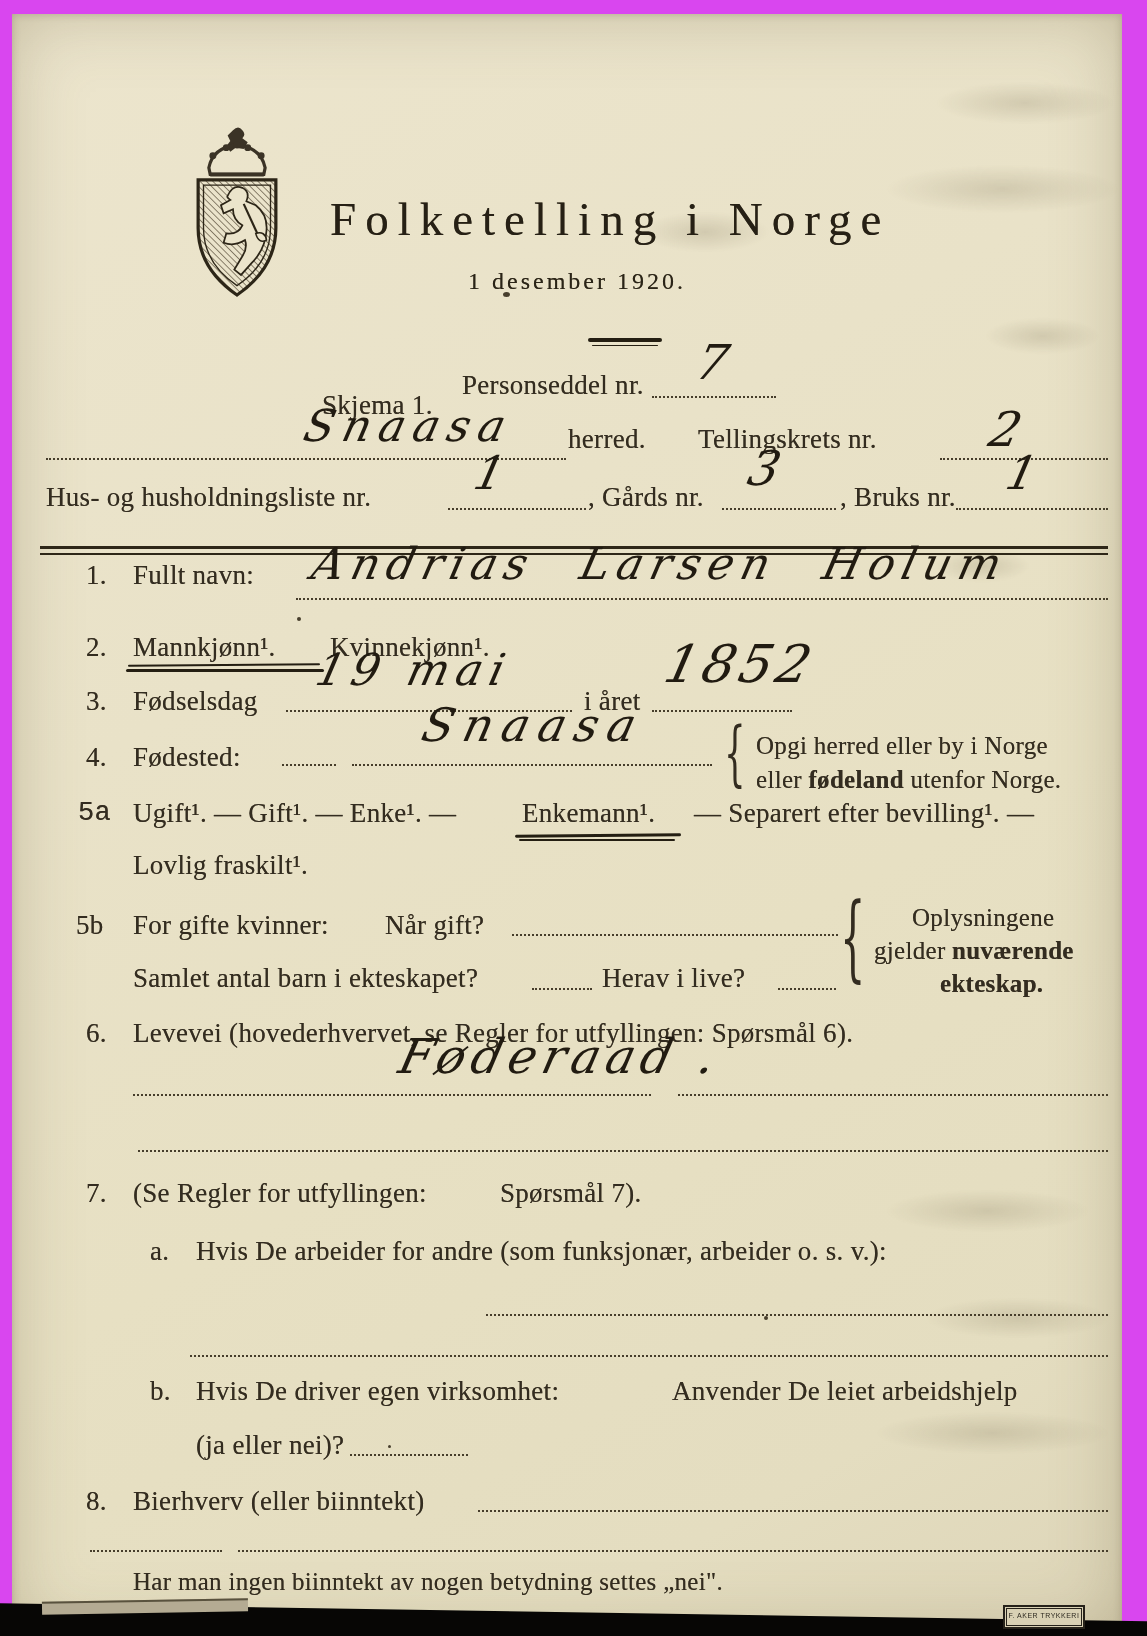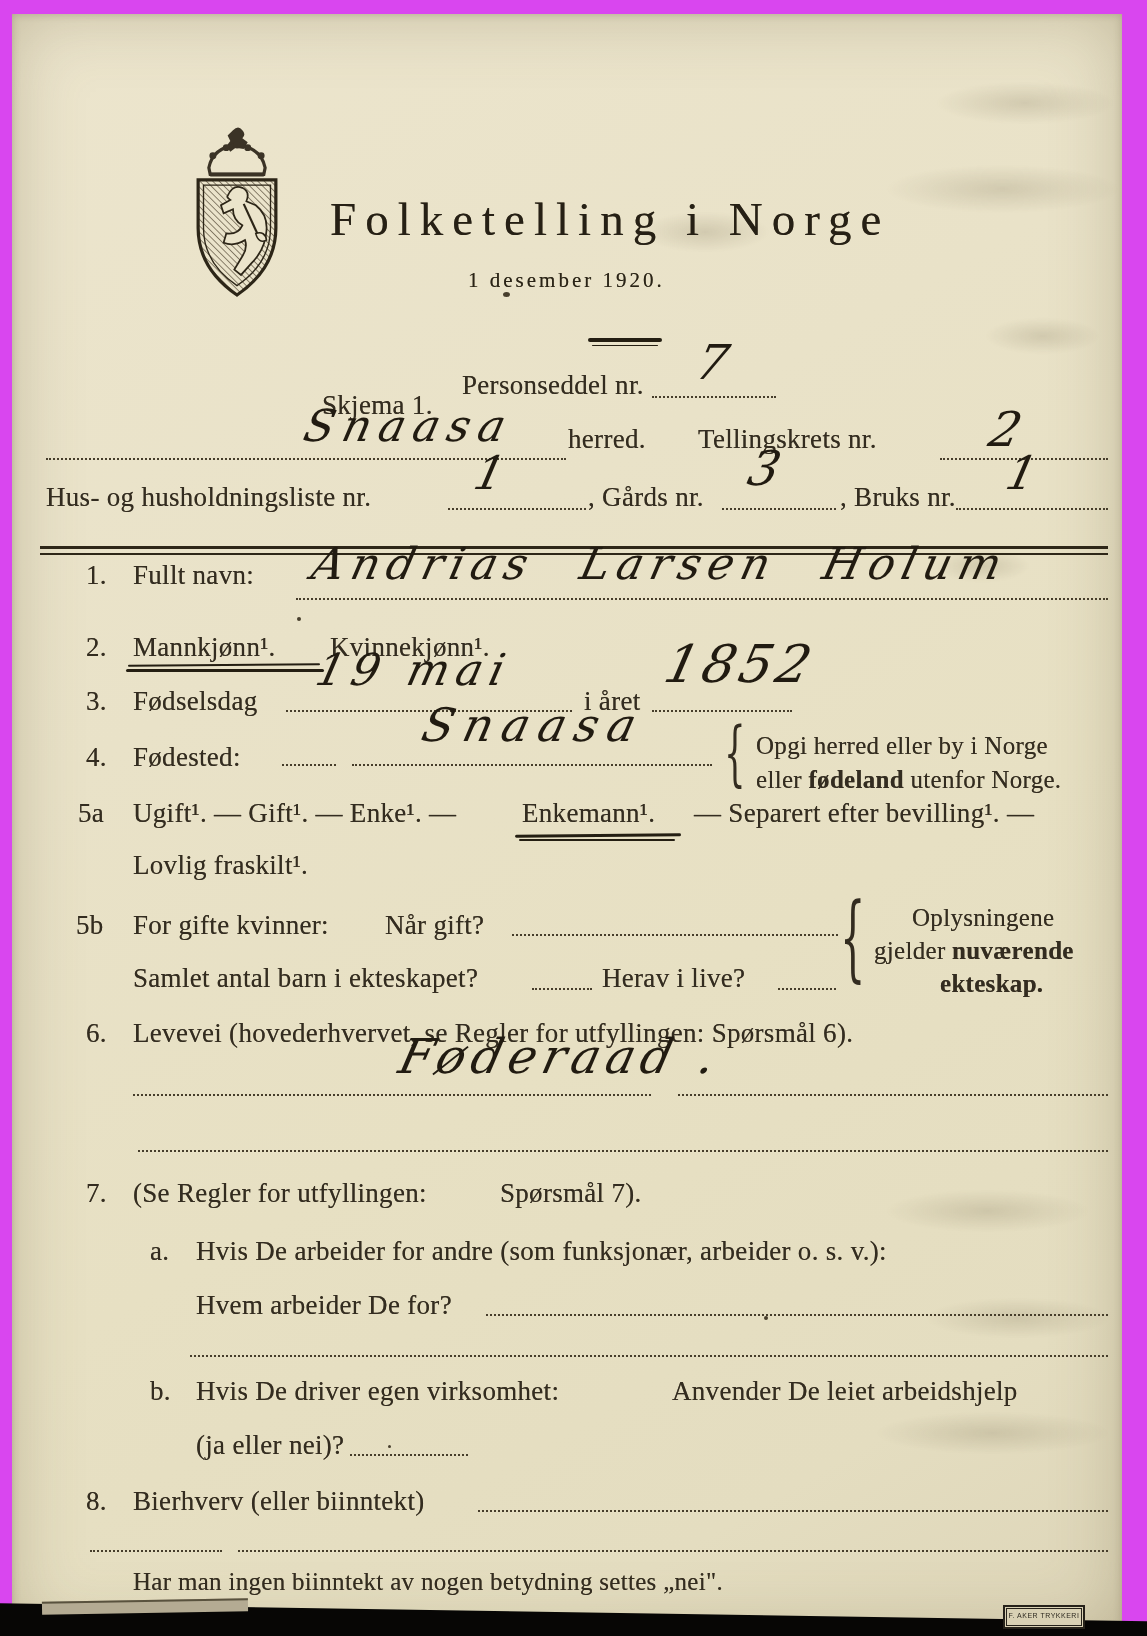--- a/index.html
+++ b/index.html
@@ -15,21 +15,21 @@
   .h{position:absolute;color:#211b11;font-family:"DejaVu Serif",serif;font-style:italic;white-space:nowrap;
      transform:skewX(-13deg);transform-origin:left bottom;line-height:1;}
   .dots{position:absolute;height:0;border-bottom:2px dotted #463d2b;}
   .rule2{position:absolute;border-top:3px solid #2e2718;border-bottom:2px solid #2e2718;height:4px;}
   .stroke{position:absolute;background:#241e12;border-radius:2px;}
   .brace{position:absolute;color:#332c20;font-family:"DejaVu Serif",serif;line-height:1;transform-origin:top left;}
   .smudge{position:absolute;background:radial-gradient(ellipse at center,rgba(115,104,75,.20),rgba(115,104,75,0) 70%);
           filter:blur(1px);}
   .speck{position:absolute;background:#473e2c;border-radius:50%;}
   #title{font-size:47px;letter-spacing:9px;color:#262015;font-weight:500;}
-  #subtitle{font-size:21px;letter-spacing:3px;color:#2a2417;}
+  #subtitle{font-size:24px;letter-spacing:3px;color:#2a2417;}
   #bottom-band{position:absolute;left:0;right:0;top:1597px;height:39px;background:#070605;
                clip-path:polygon(0 16%,100% 62%,100% 100%,0 100%);}
   #edge-sliver{position:absolute;left:42px;top:1600px;width:206px;height:11px;background:#b4ab93;
                border-top:2px solid #59523e;transform:rotate(-1deg);}
   #printer-box{position:absolute;left:1003px;top:1605px;width:78px;height:20px;background:#d9d1b4;
                border:2px solid #26221a;box-shadow:inset 0 0 0 1px #d9d1b4, inset 0 0 0 2px #26221a;
                color:#2e2a20;font-family:"Liberation Sans",sans-serif;font-size:7px;line-height:18px;
                text-align:center;letter-spacing:.5px;overflow:hidden;z-index:5;}
 </style>
 </head>
@@ -126,21 +126,21 @@
 
   <span class="p" style="left:86px;top:742px;">4.</span>
   <span class="p" style="left:133px;top:742px;">Fødested:</span>
   <span class="dots" style="left:282px;top:764px;width:54px;"></span>
   <span class="dots" style="left:352px;top:764px;width:360px;"></span>
   <span class="h" style="left:418px;top:702px;font-size:46px;letter-spacing:9px;">Snaasa</span>
   <span class="brace" style="left:724px;top:716px;font-size:34px;transform:scaleY(2.1);">{</span>
   <span class="p sm" style="left:756px;top:766px;"><span>eller </span><span class="b">fødeland</span><span> utenfor Norge.</span></span>
   <span class="p sm" style="left:756px;top:732px;">Opgi herred eller by i Norge</span>
 
-  <span class="p" style="left:78px;top:798px;">5a</span>
+  <span class="p" style="left:78px;top:798px;font-family:Liberation Mono, monospace;">5a</span>
   <span class="p" style="left:133px;top:798px;">Ugift¹. — Gift¹. — Enke¹. —</span>
   <span class="p" style="left:522px;top:798px;">Enkemann¹.</span>
   <div class="stroke" style="left:515px;top:834px;width:166px;height:3px;transform:rotate(-.6deg);"></div>
   <div class="stroke" style="left:519px;top:839px;width:156px;height:2px;"></div>
   <span class="p" style="left:694px;top:798px;">— Separert efter bevilling¹. —</span>
   <span class="p" style="left:133px;top:850px;">Lovlig fraskilt¹.</span>
 
   <span class="p" style="left:76px;top:910px;">5b</span>
   <span class="p" style="left:133px;top:910px;text-align:center;">For gifte kvinner:</span>
   <span class="p" style="left:385px;top:910px;">Når gift?</span>
@@ -159,21 +159,20 @@
   <span class="h" style="left:395px;top:1032px;font-size:48px;letter-spacing:6px;">Føderaad .</span>
   <span class="dots" style="left:133px;top:1094px;width:518px;"></span>
   <span class="dots" style="left:678px;top:1094px;width:430px;"></span>
   <span class="dots" style="left:138px;top:1150px;width:970px;"></span>
 
   <span class="p" style="left:86px;top:1178px;">7.</span>
   <span class="p" style="left:133px;top:1178px;">(Se Regler for utfyllingen:</span>
   <span class="p" style="left:500px;top:1178px;">Spørsmål 7).</span>
   <span class="p" style="left:150px;top:1236px;">a.</span>
   <span class="p" style="left:196px;top:1236px;">Hvis De arbeider for andre (som funksjonær, arbeider o. s. v.):</span>
-  <span class="p" style="left:196px;top:1290px;">Hvem arbeider De for?</span>
   <span class="dots" style="left:486px;top:1314px;width:622px;"></span>
   <span class="dots" style="left:190px;top:1355px;width:918px;"></span>
   <span class="p" style="left:150px;top:1376px;">b.</span>
   <span class="p" style="left:196px;top:1376px;">Hvis De driver egen virksomhet:</span>
   <span class="p" style="left:672px;top:1376px;">Anvender De leiet arbeidshjelp</span>
   <span class="p" style="left:196px;top:1430px;">(ja eller nei)?</span>
   <span class="dots" style="left:350px;top:1454px;width:118px;"></span>
 
   <span class="p" style="left:86px;top:1486px;">8.</span>
   <span class="p" style="left:133px;top:1486px;">Bierhverv (eller biinntekt)</span>

